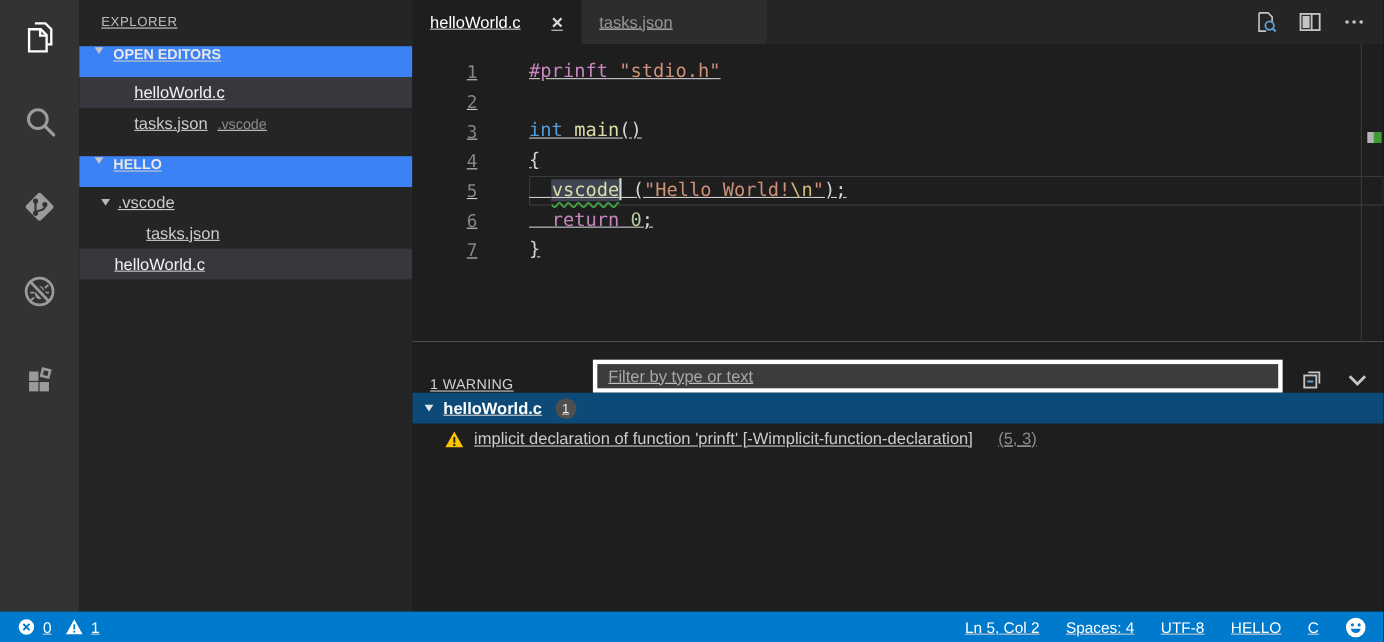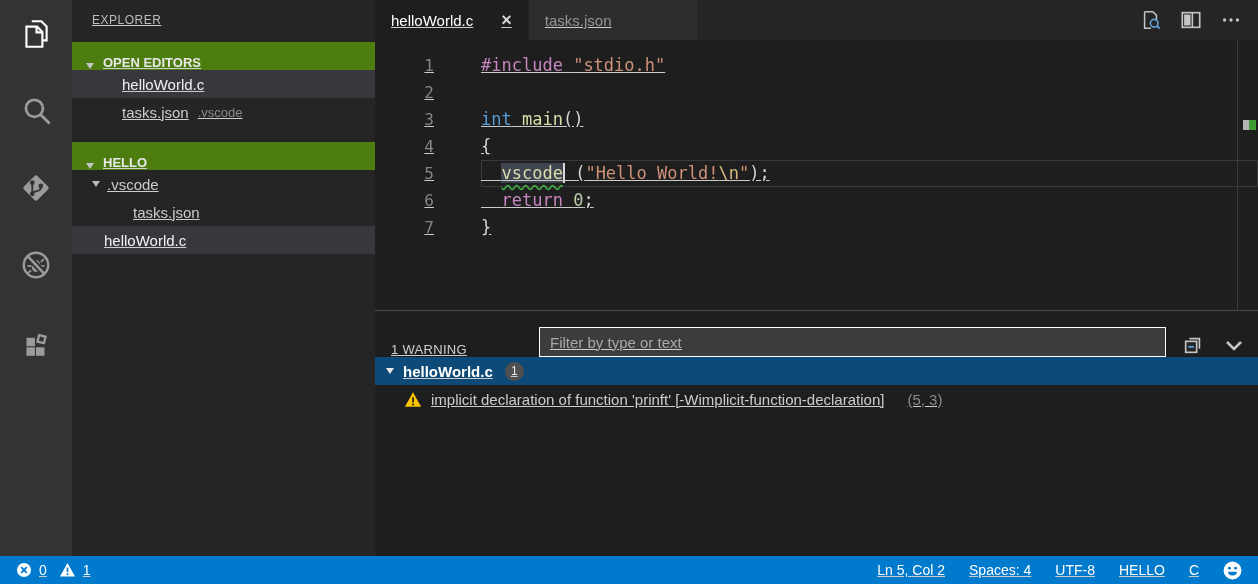--- a/index.html
+++ b/index.html
@@ -14,21 +14,21 @@
 
   
   .activitybar{width:72px;background:var(--activity-bg,#333);display:flex;flex-direction:column;padding-top:14px;flex-shrink:0;}
   .ab-item{height:77px;display:flex;justify-content:center;color:#9b9b9b;cursor:pointer;}
   .ab-item svg{margin-top:3px;}
   .ab-item.active{color:#ffffff;}
 
   
   .sidebar{width:303px;background:var(--sidebar-bg,#252526);flex-shrink:0;font-size:15px;overflow:hidden;}
   .sidebar-title{padding:13px 0 0 20px;font-size:12px;color:#bcbcbc;letter-spacing:.5px;height:28px;}
-  .section-header{display:flex;align-items:flex-end;height:28px;background:#4d7c0f;font-weight:bold;
+  .section-header{display:flex;align-items:flex-start;height:28px;background:#3b82f6;font-weight:bold;
     font-size:13px;color:#e8e8e8;padding-left:13px;cursor:pointer;}
   .section-header .twisty{margin-right:8px;color:#c5c5c5;}
   .row{display:flex;align-items:center;height:28px;cursor:pointer;color:#cccccc;white-space:nowrap;}
   .row.selected{background:var(--selection-row,#37373d);color:#f2f2f2;}
   .row .twisty{margin-right:6px;color:#b8b8b8;}
   .row .desc{color:#8b8b8b;font-size:13px;margin-left:9px;}
   .row.oe-row{padding-left:50px;}
   .row[data-depth="1"]{padding-left:32px;}
   .row.has-twisty[data-depth="1"]{padding-left:19px;}
   .row[data-depth="2"]{padding-left:61px;}
@@ -64,21 +64,21 @@
   .cursor{display:inline-block;width:2px;height:20px;background:#d8d8d8;vertical-align:-4px;}
   .ruler-line{position:absolute;top:0;bottom:0;right:20px;width:1px;background:#3c3c3c;}
   .marker{position:absolute;height:10px;top:80px;}
   .marker.gray{right:9px;width:6px;background:#b4b4b4;}
   .marker.green{right:2px;width:7px;background:#3f9c35;}
 
   
   .panel{flex:1;border-top:1px solid #4b4b4b;display:flex;flex-direction:column;background:var(--editor-bg,#1e1e1e);font-size:15px;min-height:0;}
   .panel-header{height:46px;display:flex;align-items:flex-end;padding:0 12px 0 16px;flex-shrink:0;}
   .panel-summary{width:148px;font-size:13px;color:#d0d0d0;letter-spacing:.3px;flex-shrink:0;}
-  .panel-filter{flex:1;height:30px;background:var(--input-bg,#3c3c3c);border:1px solid #ffffff;color:#dddddd;
+  .panel-filter{flex:1;height:30px;background:var(--input-bg,#3c3c3c);border:4px solid #ffffff;color:#dddddd;
     padding:0 10px;font-size:15px;outline:none;font-family:"Liberation Sans",sans-serif;}
   .panel-filter::placeholder{color:#a8a8a8;}
   .panel-actions{display:flex;align-items:center;gap:18px;margin-left:16px;}
   .file-row{height:28px;background:var(--selection-blue,#0d4a77);display:flex;align-items:center;padding-left:10px;color:#ffffff;flex-shrink:0;cursor:pointer;}
   .file-row .twisty{color:#e8e8e8;margin-right:8px;}
   .file-row .fname{font-weight:bold;font-size:15px;}
   .badge{min-width:19px;height:19px;border-radius:10px;background:var(--badge-bg,#4f4f4f);color:#ececec;
     font-size:12px;display:flex;align-items:center;justify-content:center;margin-left:12px;padding:0 5px;}
   .problem-row{height:28px;display:flex;align-items:center;padding-left:29px;color:#cccccc;cursor:pointer;flex-shrink:0;}
   .problem-row svg{margin-right:9px;flex-shrink:0;}
@@ -213,21 +213,21 @@
               <circle cx="5" cy="12" r="1.8" fill="currentColor"></circle>
               <circle cx="12" cy="12" r="1.8" fill="currentColor"></circle>
               <circle cx="19" cy="12" r="1.8" fill="currentColor"></circle>
             </svg>
           </span>
         </div>
       </div>
 
       <div class="editor">
         <div id="code">
-            <div class="line"><span class="ln">1</span><span class="lc"><span class="tok c-keyword">#include</span><span class="tok c-plain"> </span><span class="tok c-string">"stdio.h"</span></span></div>
+            <div class="line"><span class="ln">1</span><span class="lc"><span class="tok c-keyword">#prinft</span><span class="tok c-plain"> </span><span class="tok c-string">"stdio.h"</span></span></div>
             <div class="line"><span class="ln">2</span><span class="lc"></span></div>
             <div class="line"><span class="ln">3</span><span class="lc"><span class="tok c-type">int</span><span class="tok c-plain"> </span><span class="tok c-fn">main</span><span class="tok c-plain">()</span></span></div>
             <div class="line"><span class="ln">4</span><span class="lc"><span class="tok c-plain">{</span></span></div>
             <div class="line"><span class="ln">5</span><span class="lc current"><span class="tok c-plain">  </span><span class="tok c-fn wh squiggle">vscode</span><span class="cursor"></span><span class="tok c-plain"> (</span><span class="tok c-string">"Hello World!</span><span class="tok c-escape">\n</span><span class="tok c-string">"</span><span class="tok c-plain">);</span></span></div>
             <div class="line"><span class="ln">6</span><span class="lc"><span class="tok c-plain">  </span><span class="tok c-keyword">return</span><span class="tok c-plain"> </span><span class="tok c-number">0</span><span class="tok c-plain">;</span></span></div>
             <div class="line"><span class="ln">7</span><span class="lc"><span class="tok c-plain">}</span></span></div>
           </div>
         <div class="ruler-line"></div>
         <div class="marker gray"></div>
         <div class="marker green"></div>

